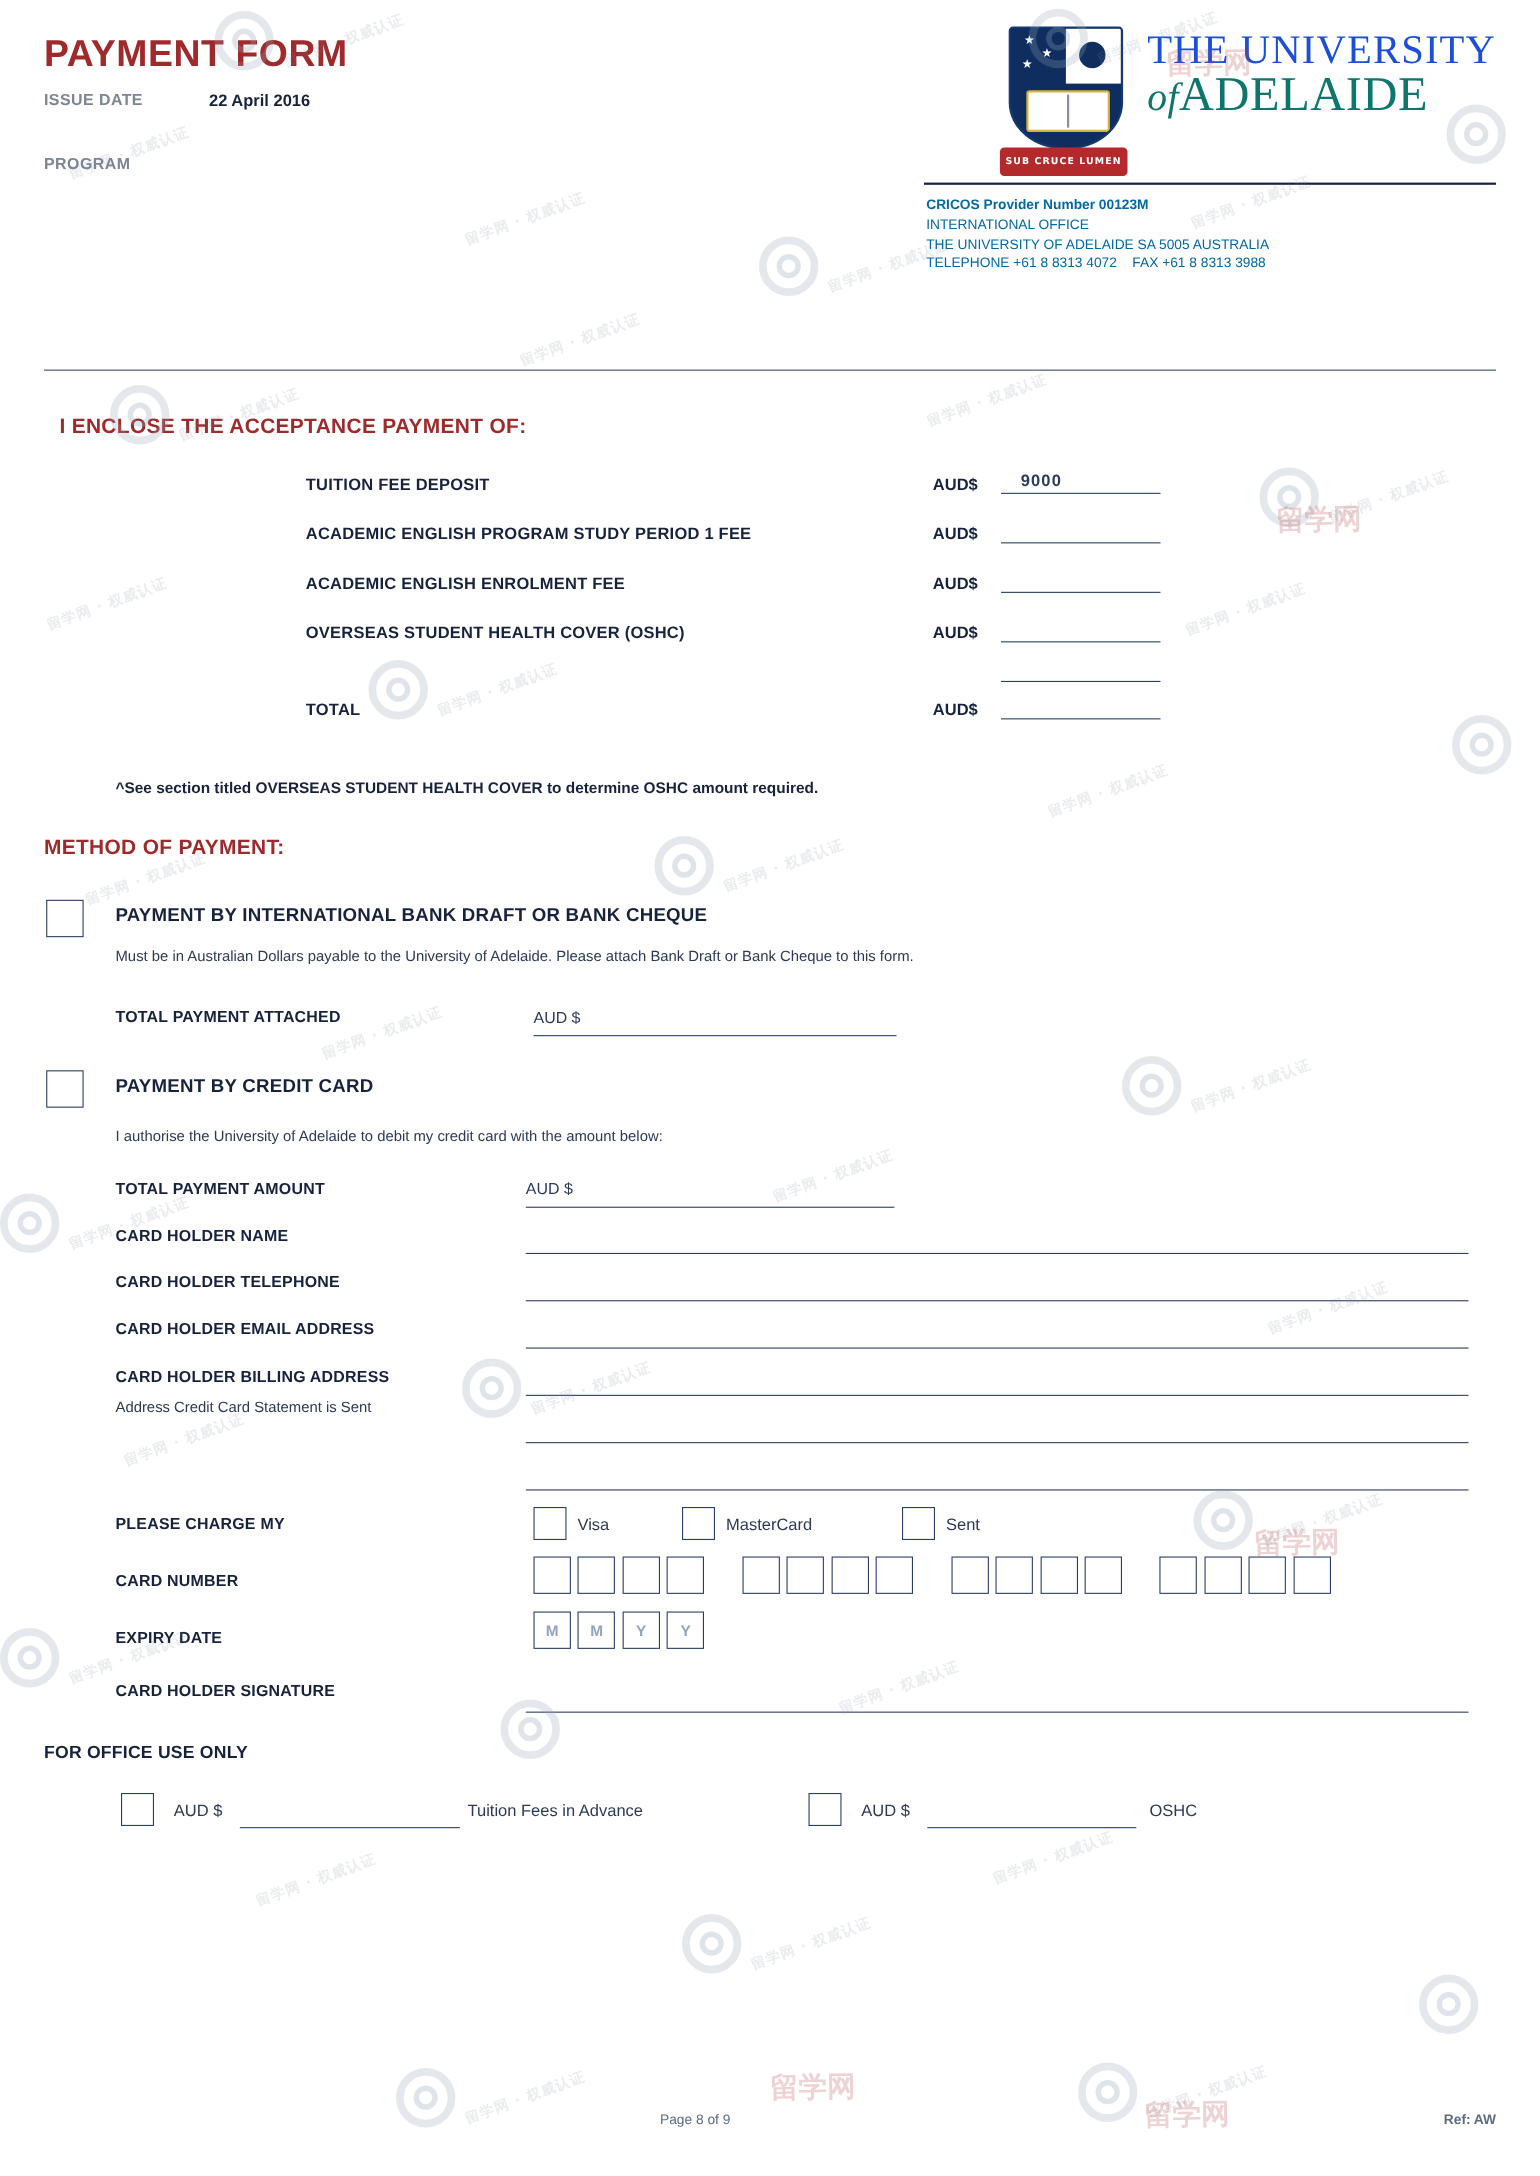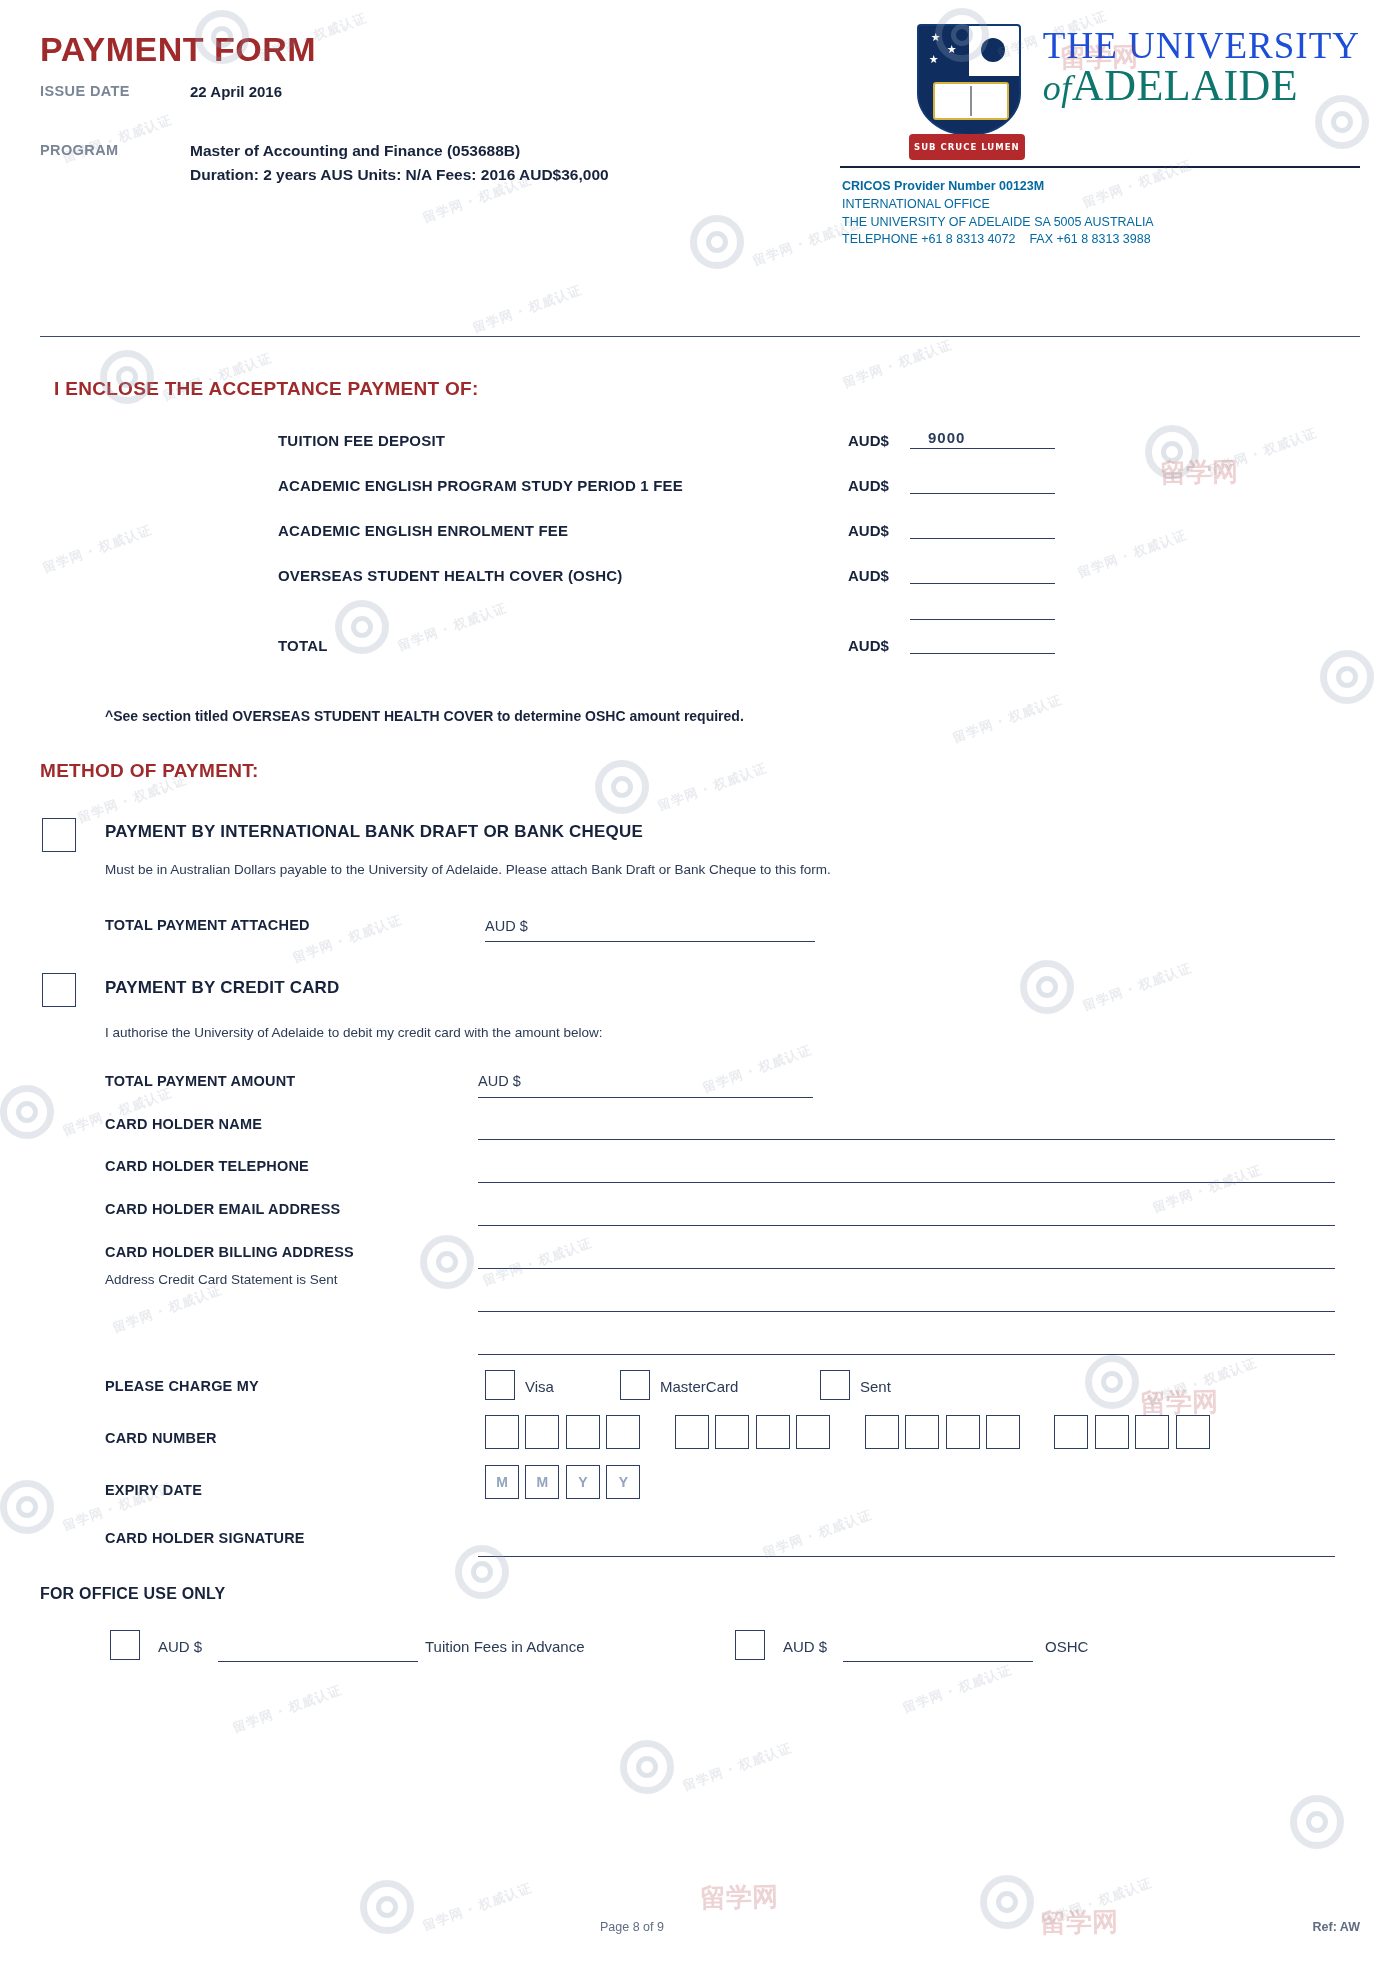--- a/index.html
+++ b/index.html
@@ -391,24 +391,20 @@
 
     <div class="lbl-row">
       <div class="lbl">ISSUE DATE</div>
       <div class="val">22 April 2016</div>
     </div>
 
 
     <div class="prog-block">
       <div class="lbl-row">
         <div class="lbl">PROGRAM</div>
-        <div>
-          <div class="prog-line">Master of Accounting and Finance (053688B)</div>
-          <div class="prog-line">Duration: 2 years   AUS Units: N/A   Fees: 2016 AUD$36,000</div>
-        </div>
       </div>
     </div>
   </div>
 
   <div class="uni-block">
     <div class="uni-top">
       <div class="crest">
         <div class="shield">
           <div class="q1"></div>
           <div class="q2"></div>

